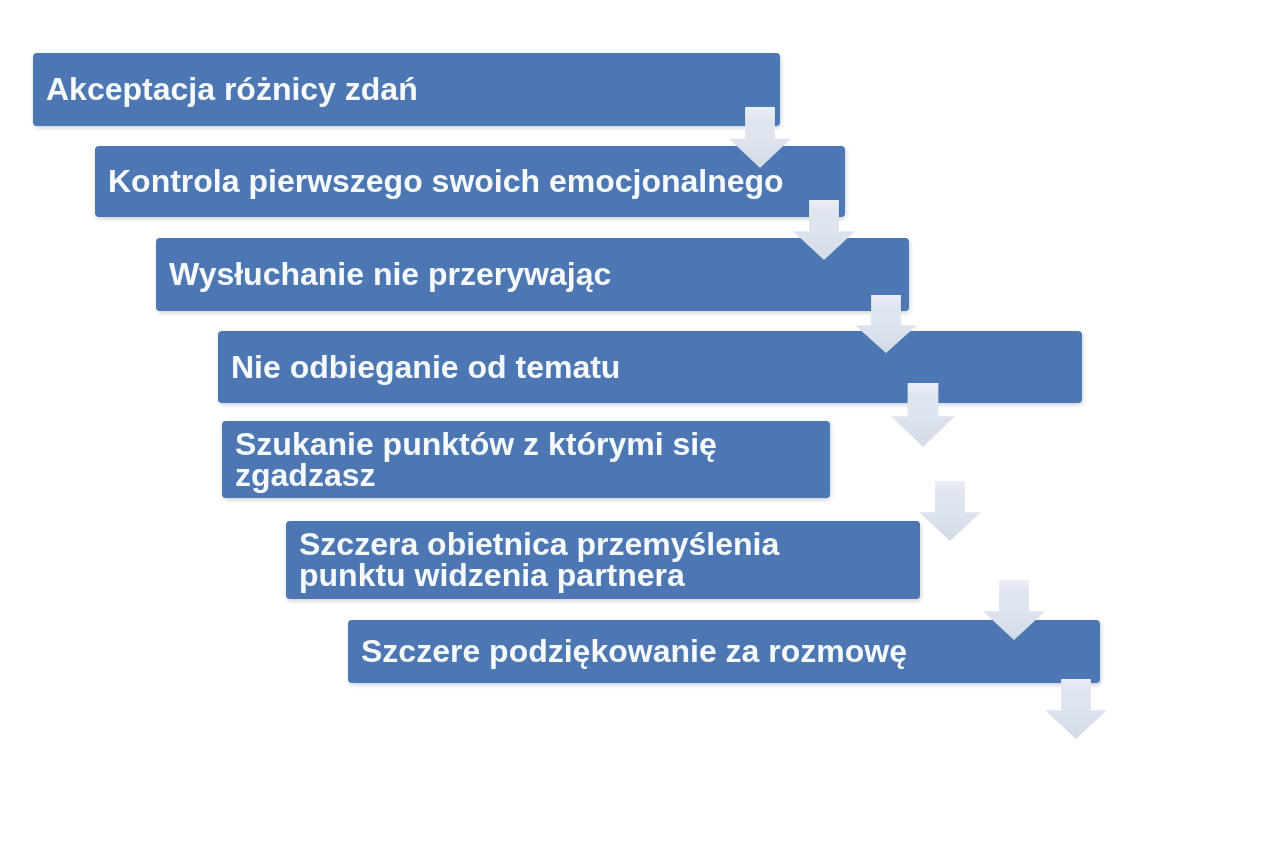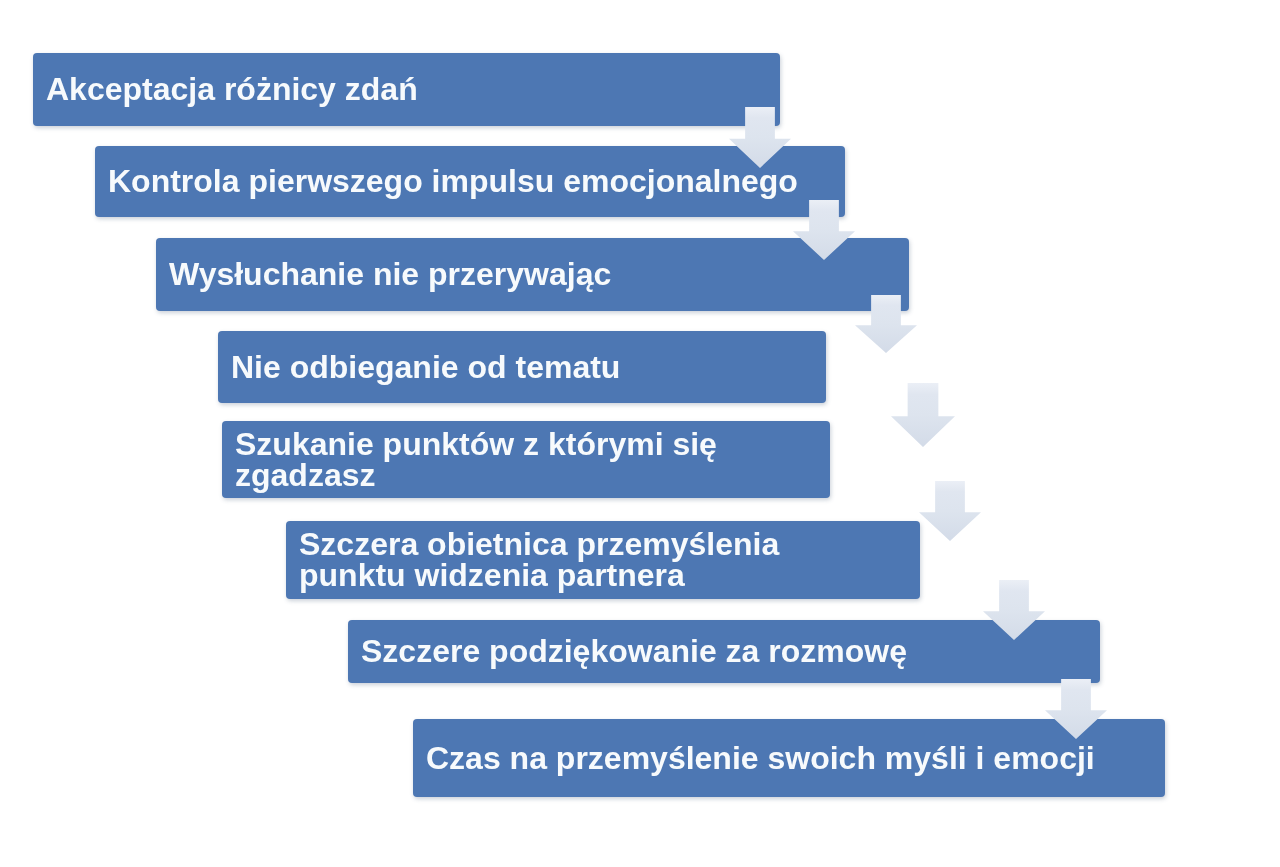--- a/index.html
+++ b/index.html
@@ -41,46 +41,43 @@
 </head>
 <body>
 
 <div class="canvas">
 
   <div class="bar" style="left:33px; top:53px; width:747px; height:73px;">
     <span>Akceptacja różnicy zdań</span>
   </div>
 
   <div class="bar" style="left:95px; top:146px; width:750px; height:71px;">
-    <span>Kontrola pierwszego impulsu emocjonalnego</span>
+    <span>Kontrola pierwszego swoich emocjonalnego</span>
   </div>
 
   <div class="bar" style="left:156px; top:238px; width:753px; height:73px;">
     <span>Wysłuchanie nie przerywając</span>
   </div>
 
-  <div class="bar" style="left:218px; top:331px; width:608px; height:72px;">
+  <div class="bar" style="left:218px; top:331px; width:864px; height:72px;">
     <span>Nie odbieganie od tematu</span>
   </div>
 
   <div class="bar" style="left:222px; top:421px; width:608px; height:77px;">
     <span>Szukanie punktów z którymi się zgadzasz</span>
   </div>
 
   <div class="bar" style="left:286px; top:521px; width:634px; height:78px;">
     <span>Szczera obietnica przemyślenia punktu widzenia partnera</span>
   </div>
 
   <div class="bar" style="left:348px; top:620px; width:752px; height:63px;">
     <span>Szczere podziękowanie za rozmowę</span>
   </div>
 
-  <div class="bar" style="left:413px; top:719px; width:752px; height:78px;">
-    <span>Czas na przemyślenie swoich myśli i emocji</span>
-  </div>
 
   <div class="arrow" style="left:729px; top:107px; width:62px; height:61px;"></div>
   <div class="arrow" style="left:793px; top:200px; width:62px; height:60px;"></div>
   <div class="arrow" style="left:855px; top:295px; width:62px; height:58px;"></div>
   <div class="arrow" style="left:891px; top:383px; width:64px; height:64px;"></div>
   <div class="arrow" style="left:919px; top:481px; width:62px; height:60px;"></div>
   <div class="arrow" style="left:983px; top:580px; width:62px; height:60px;"></div>
   <div class="arrow" style="left:1045px; top:679px; width:62px; height:60px;"></div>
 
 </div>

